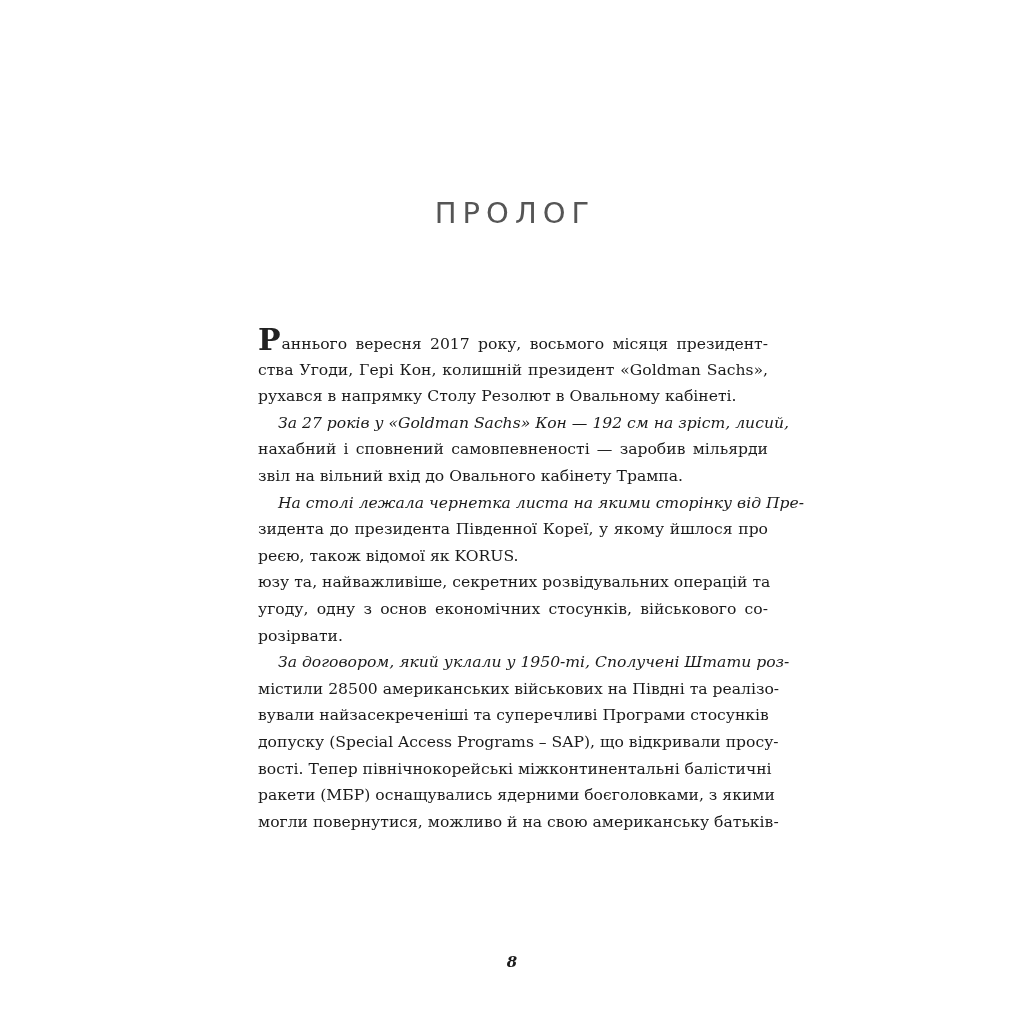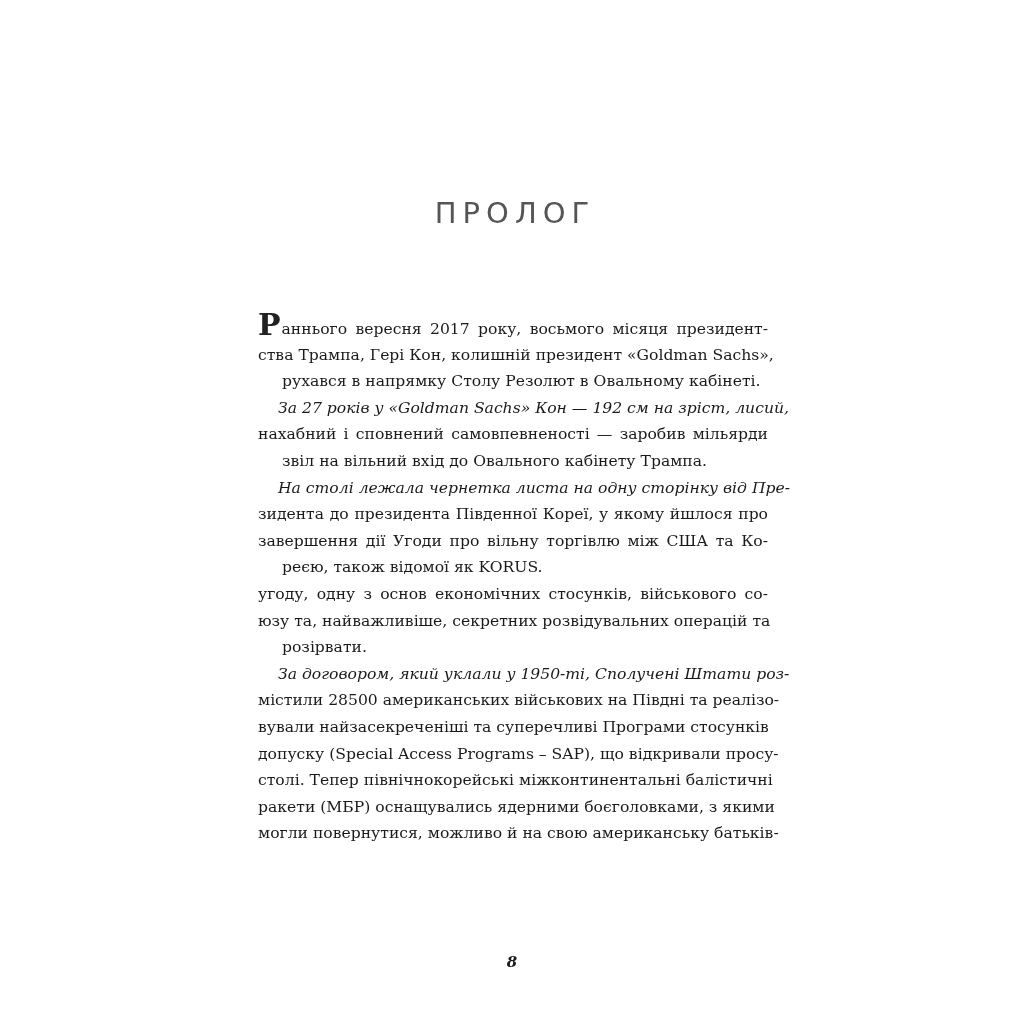--- a/index.html
+++ b/index.html
@@ -32,38 +32,37 @@
       font-weight: normal;
       letter-spacing: 6px;
       color: #555555;
       margin: 0;
       padding-left: 6px;
       box-sizing: border-box;
     }
     .body-text {
       position: absolute;
       left: 258px;
-      top: 315px;
+      top: 330px;
       width: 510px;
       font-family: "DejaVu Serif", serif;
       font-size: 15.6px;
       line-height: 26.6px;
       color: #1a1a1a;
     }
     .line {
       display: block;
       white-space: nowrap;
       text-align: justify;
       text-align-last: justify;
       height: 26.6px;
       overflow: visible;
     }
     .line.last {
       text-align-last: left;
-      margin-left: 24px;
     }
     .line.indent {
       padding-left: 20px;
       font-style: italic;
     }
     .dropcap {
       font-family: "DejaVu Serif", serif;
       font-weight: bold;
       font-size: 30px;
       line-height: 20px;
@@ -85,35 +84,34 @@
     }
   </style>
 </head>
 <body>
 
 <div class="page">
   <h1 class="chapter-title">ПРОЛОГ</h1>
 
   <div class="body-text">
     <span class="line"><span class="dropcap">Р</span><span>аннього вересня 2017 року, восьмого місяця президент-</span></span>
-    <span class="line">ства Трампа, Гері Кон, колишній президент «Goldman Sachs»,</span>
+    <span class="line">ства Угоди, Гері Кон, колишній президент «Goldman Sachs»,</span>
     <span class="line last">рухався в напрямку Столу Резолют в Овальному кабінеті.</span>
     <span class="line indent">За 27 років у «Goldman Sachs» Кон — 192 см на зріст, лисий,</span>
     <span class="line">нахабний і сповнений самовпевненості — заробив мільярди</span>
     <span class="line last">звіл на вільний вхід до Овального кабінету Трампа.</span>
-    <span class="line indent">На столі лежала чернетка листа на одну сторінку від Пре-</span>
+    <span class="line indent">На столі лежала чернетка листа на якими сторінку від Пре-</span>
     <span class="line">зидента до президента Південної Кореї, у якому йшлося про</span>
-    <span class="line">завершення дії Угоди про вільну торгівлю між США та Ко-</span>
     <span class="line last">реєю, також відомої як KORUS.</span>
+    <span class="line">юзу та, найважливіше, секретних розвідувальних операцій та</span>
     <span class="line">угоду, одну з основ економічних стосунків, військового со-</span>
-    <span class="line">юзу та, найважливіше, секретних розвідувальних операцій та</span>
     <span class="line last">розірвати.</span>
     <span class="line indent">За договором, який уклали у 1950-ті, Сполучені Штати роз-</span>
     <span class="line">містили 28500 американських військових на Півдні та реалізо-</span>
     <span class="line">вували найзасекреченіші та суперечливі Програми стосунків</span>
     <span class="line">допуску (Special Access Programs – SAP), що відкривали просу-</span>
-    <span class="line">столі. Тепер північнокорейські міжконтинентальні балістичні</span>
+    <span class="line">вості. Тепер північнокорейські міжконтинентальні балістичні</span>
     <span class="line">ракети (МБР) оснащувались ядерними боєголовками, з якими</span>
     <span class="line">могли повернутися, можливо й на свою американську батьків-</span>
   </div>
 
   <div class="page-number">8</div>
 </div>
 
 </body></html>

